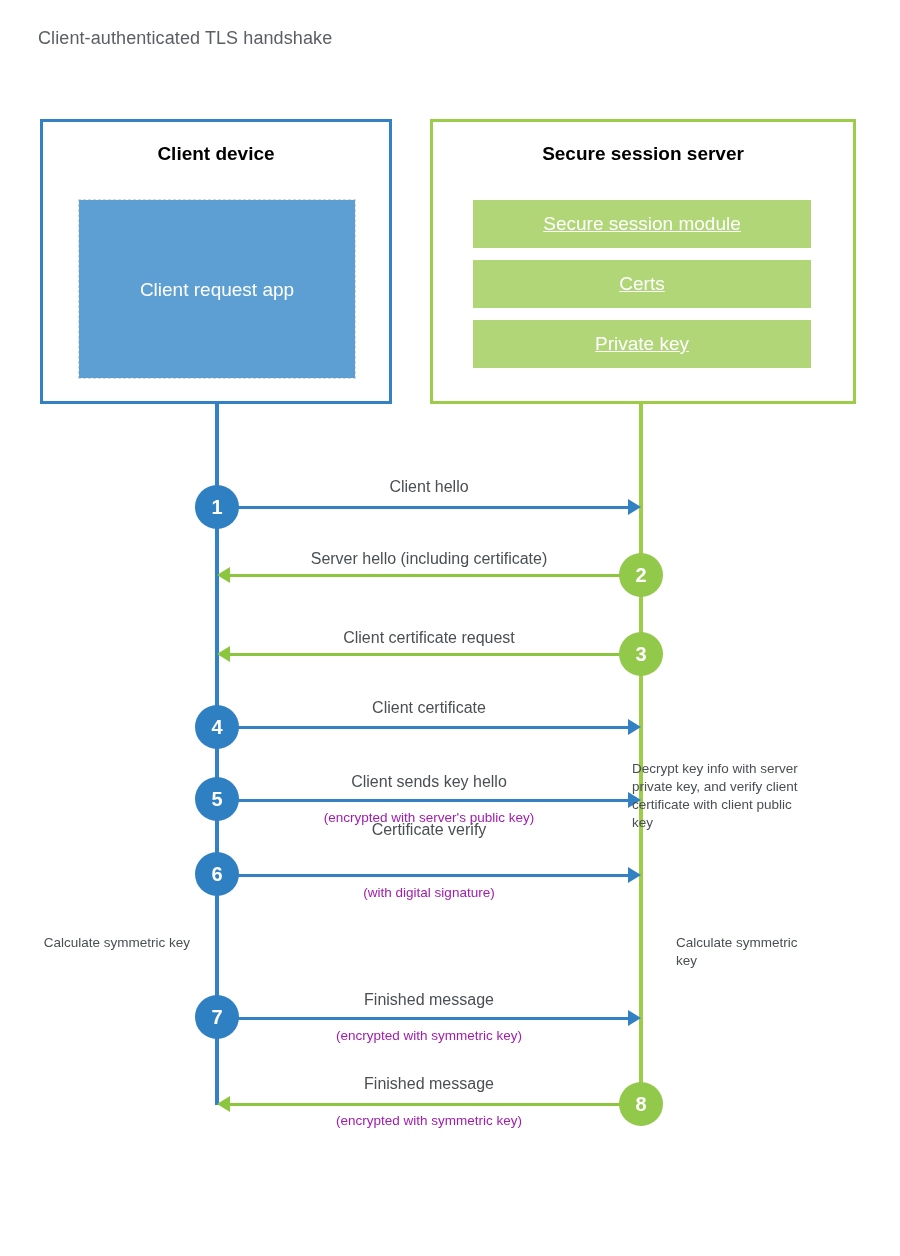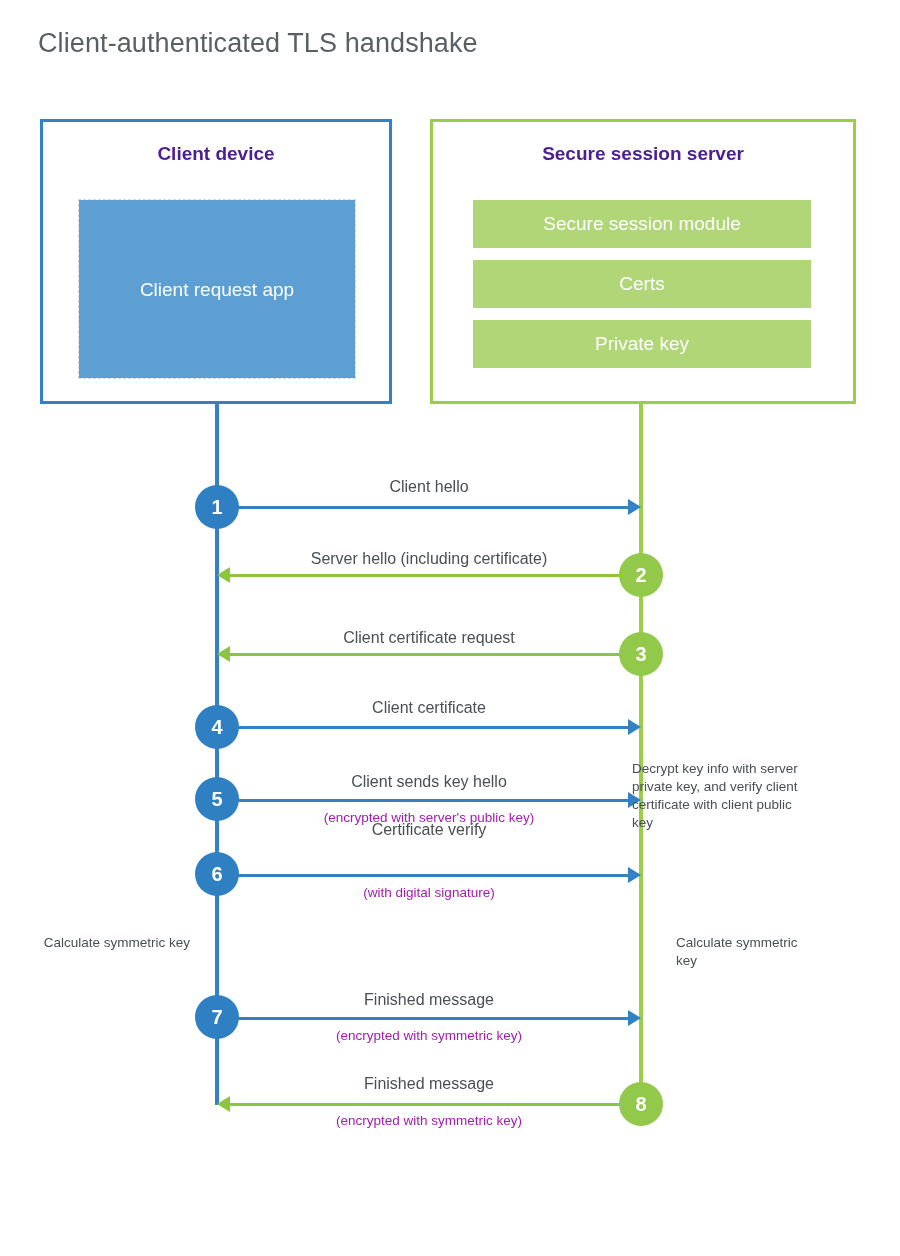--- a/index.html
+++ b/index.html
@@ -18,21 +18,21 @@
     height: 1256px;
     background: #ffffff;
     overflow: hidden;
   }
 
   
   .page-title {
     position: absolute;
     left: 38px;
     top: 28px;
-    font-size: 27px;
+    font-size: 18px;
     font-weight: 400;
     letter-spacing: 0.1px;
     color: #5a5f63;
     white-space: nowrap;
   }
 
   
   .actor-box {
     position: absolute;
     background: #ffffff;
@@ -53,21 +53,21 @@
     border: 3px solid #9ccc48;
   }
   .actor-title {
     position: absolute;
     left: 0;
     right: 0;
     top: 21px;
     text-align: center;
     font-size: 19px;
     font-weight: bold;
-    color: #4c1d95;
+    color: #000000;
   }
 
   .client-app-block {
     position: absolute;
     left: 36px;
     top: 78px;
     width: 276px;
     height: 178px;
     background: #5d9fd3;
     outline: 1px dashed #d6d9dc;
@@ -89,20 +89,21 @@
   .server-module {
     height: 48px;
     margin-bottom: 12px;
     background: #b0d677;
     color: #ffffff;
     font-size: 19px;
     display: flex;
     align-items: center;
     justify-content: center;
     text-align: right;
+    text-decoration: underline;
   }
   .server-module:last-child { margin-bottom: 16px; }
 
   
   .lifeline {
     position: absolute;
     width: 4px;
   }
   .lifeline.client-lifeline {
     left: 215px;

